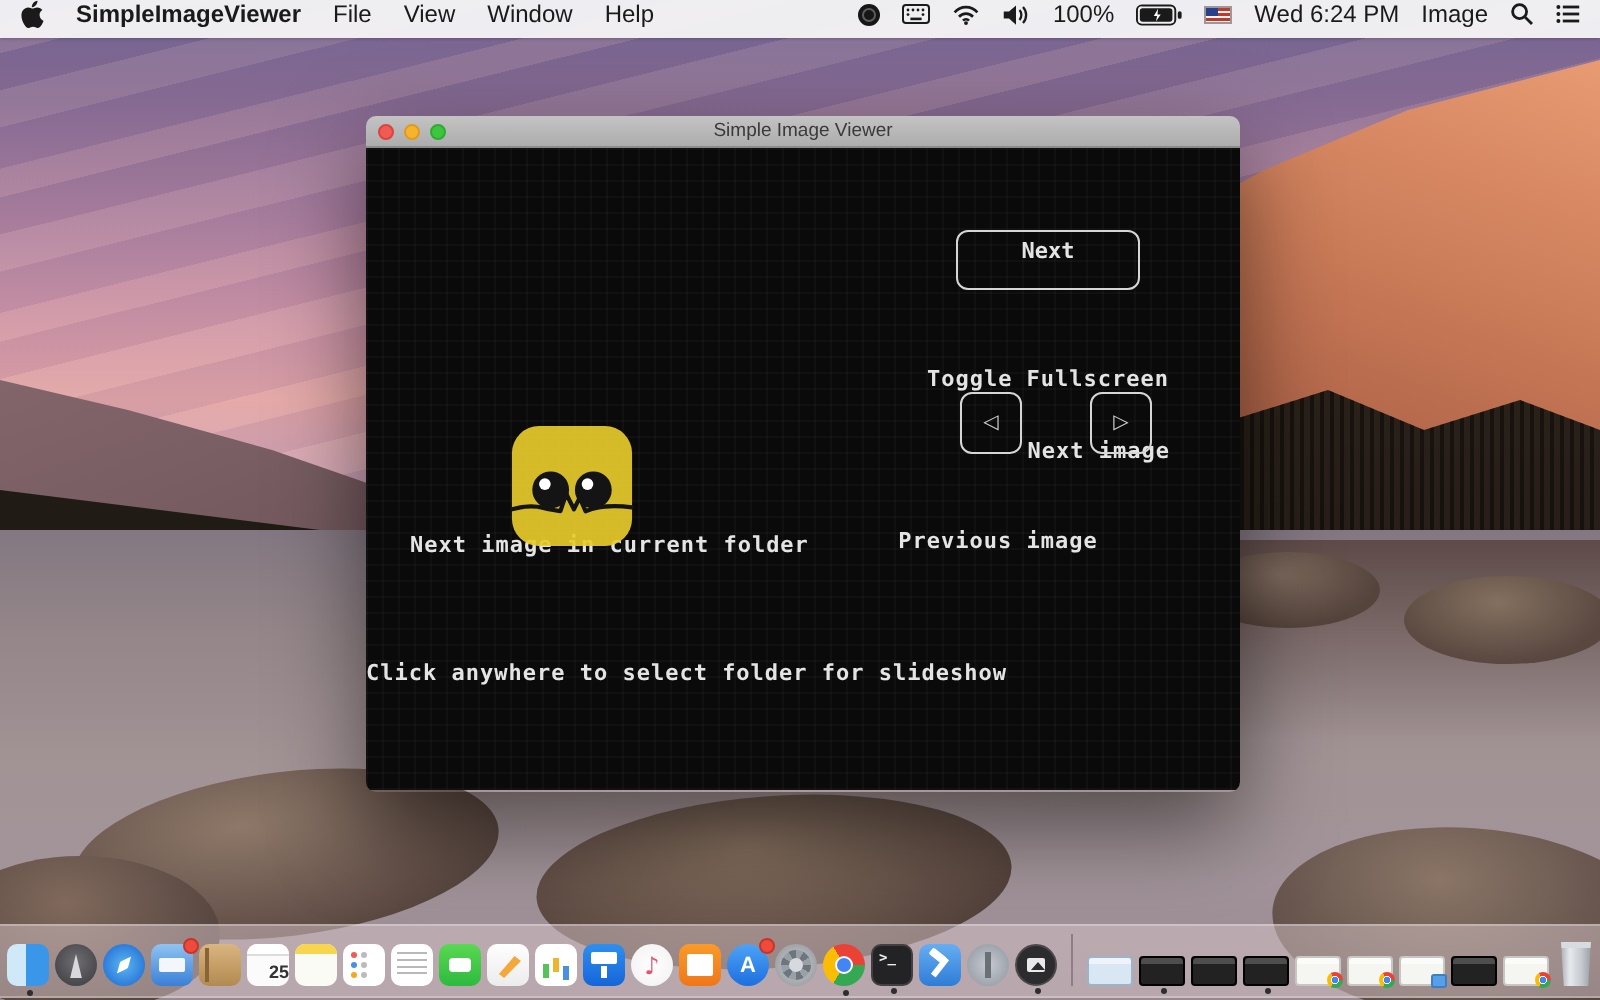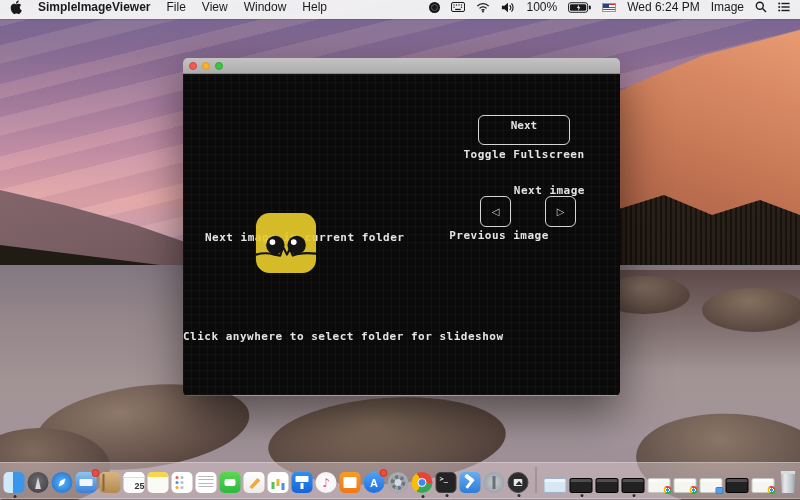--- a/index.html
+++ b/index.html
@@ -79,21 +79,21 @@
     background-image:
       repeating-linear-gradient(0deg, rgba(255,255,255,.028) 0 1px, transparent 1px 8px),
       repeating-linear-gradient(90deg, rgba(255,255,255,.028) 0 1px, transparent 1px 8px); }
   .kbd { position:absolute; border:1px solid #d6d6d6; border-radius:6px; text-align:center; }
   .kbd-enter { left:295px; top:41px; width:92px; height:30px; padding-top:3px; }
   .kbd-space { left:22px; top:123px; width:191px; height:27px; padding-top:4px; }
   .kbd-arrow { width:31px; height:31px; top:122px; display:flex; align-items:center; justify-content:center; }
   .kbd-left { left:297px; }
   .kbd-right { left:362px; }
   .arrow-glyph { font-family:"DejaVu Sans", sans-serif; font-size:10px; color:#d2d2d2; font-weight:normal; }
-  .cap { position:absolute; letter-spacing:.5px; }
+  .cap { position:absolute; letter-spacing:.5px;margin-top:35px; }
   .cap-toggle { left:246px; top:74px; width:190px; text-align:center; }
   .cap-next { top:110px; right:35px; }
   .cap-prev { left:256px; top:155px; width:120px; text-align:center; }
   .cap-space { left:22px; top:157px; width:191px; text-align:center; white-space:nowrap; }
   .hint { position:absolute; left:0; right:0; top:256px; text-align:left; letter-spacing:.5px; }
   .face-icon { position:absolute; left:72px; top:138px; width:62px; height:62px; z-index:5; }
 
   
   .dock { position:absolute; bottom:1px; left:50%; transform:translateX(-50%); z-index:40;
     display:flex; align-items:flex-end; gap:3px; padding:4px 7px 5px;
@@ -254,20 +254,21 @@
         </g>
     </svg>
   </div>
 </div>
 
 <div class="window">
   <div class="titlebar">
     <span class="tl tl-close"></span>
     <span class="tl tl-min"></span>
     <span class="tl tl-zoom"></span>
+    <span class="title">Simple Image Viewer</span>
   </div>
   <div class="content">
     <div class="kbd kbd-enter">
       <span>Next</span>
     </div>
     <div class="cap cap-toggle">Toggle Fullscreen</div>
 
     <div class="cap cap-next">Next image</div>
     <div class="kbd kbd-arrow kbd-left">
       <span class="arrow-glyph">◁</span>

